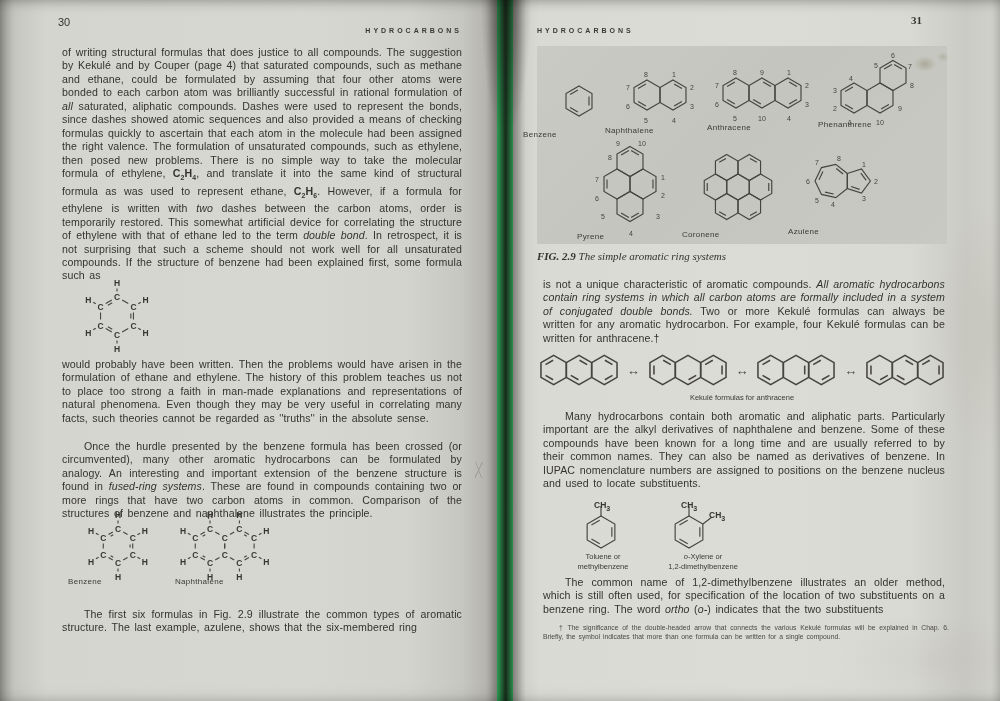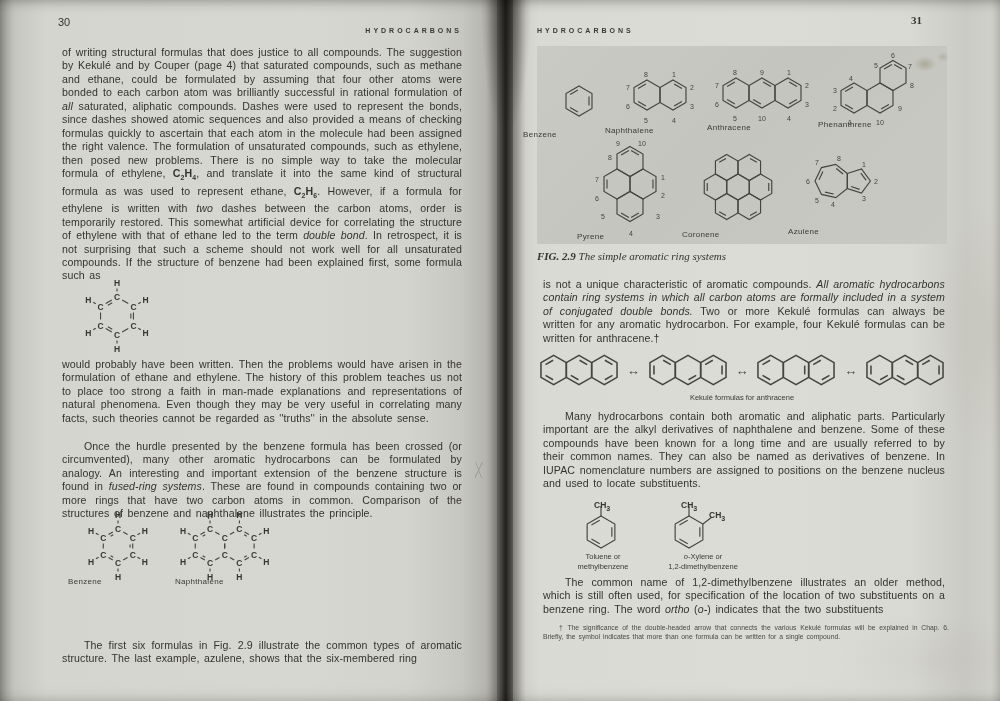--- a/index.html
+++ b/index.html
@@ -1,17 +1,17 @@
 <!DOCTYPE html>
 <html><head>
 <meta charset="utf-8">
 <style>
   html,body{margin:0;padding:0;background:#888;}
   #stage{position:relative;width:1000px;height:701px;overflow:hidden;
-         font-family:"Liberation Sans",sans-serif;background:#737373;}
+         font-family:"Liberation Sans",sans-serif;background:#22c55e;}
   
   .page{position:absolute;top:0;height:701px;}
   #left-page{left:0;width:497px;
     background:linear-gradient(90deg,#a4a49f 0,#c6c6c1 14px,#d5d5d0 46px,#d7d7d2 300px,#d3d3cd 410px,#c7c7c1 462px,#b2b1ab 490px,#9e9d97 497px);}
   #right-page{left:513px;width:487px;
     background:linear-gradient(90deg,#aeada7 0,#cfcfca 9px,#dadad5 26px,#dcdcd7 260px,#d9d9d4 400px,#cbcbc5 452px,#d0d0ca 478px,#c4c4be 487px);}
   #spine{position:absolute;left:486px;top:0;width:40px;height:701px;
     background:linear-gradient(90deg,rgba(58,56,50,0) 0,rgba(58,56,50,.35) 30%,rgba(22,21,18,.88) 49%,rgba(58,56,50,.38) 68%,rgba(58,56,50,0) 100%);}
   #spine-top{position:absolute;left:478px;top:0;width:56px;height:180px;
     background:radial-gradient(60% 100% at 50% 0,rgba(20,19,16,.45),rgba(20,19,16,0) 75%);}
@@ -160,21 +160,21 @@
           <text x="216.24678751731759" y="58.5" text-anchor="middle" font-size="8.5" font-weight="bold" fill="#38372f" font-family="&quot;Liberation Sans&quot;,sans-serif">H</text>
           <line x1="208.88557158514988" y1="51.25" x2="211.48364779650316" y2="52.75" stroke="#45443e" stroke-width="1.1"></line>
           <text x="189.4" y="60" text-anchor="middle" font-size="8.5" font-weight="bold" fill="#38372f" font-family="&quot;Liberation Sans&quot;,sans-serif">C</text>
           <text x="189.4" y="74" text-anchor="middle" font-size="8.5" font-weight="bold" fill="#38372f" font-family="&quot;Liberation Sans&quot;,sans-serif">H</text>
           <line x1="189.4" y1="62.5" x2="189.4" y2="65.5" stroke="#45443e" stroke-width="1.1"></line>
         </g>
       </svg>
     <div class="mol-label" style="left:68px;top:577px;width:100px;">Benzene</div>
     <div class="mol-label" style="left:175px;top:577px;width:100px;">Naphthalene</div>
 
-    <div class="para" style="left:62px;top:608px;width:400px;text-indent:22px;margin-top:31px;">The first six formulas in Fig. 2.9 illustrate the common types of aromatic structure.  The last example, azulene, shows that the six-membered ring</div>
+    <div class="para" style="left:62px;top:608px;width:400px;text-indent:22px;">The first six formulas in Fig. 2.9 illustrate the common types of aromatic structure.  The last example, azulene, shows that the six-membered ring</div>
 
     <div class="pencil"></div>
   </div>
 
   <div id="right-page" class="page">
     <div class="runhead" style="left:24px;top:27px;">HYDROCARBONS</div>
     <div class="pagenum" style="left:398px;top:14px;font-family:'Liberation Serif',serif;font-weight:bold;">31</div>
 
     <div class="figure-box">
       <svg class="molsvg" style="left:-23px;top:-1px;" width="130" height="112">

